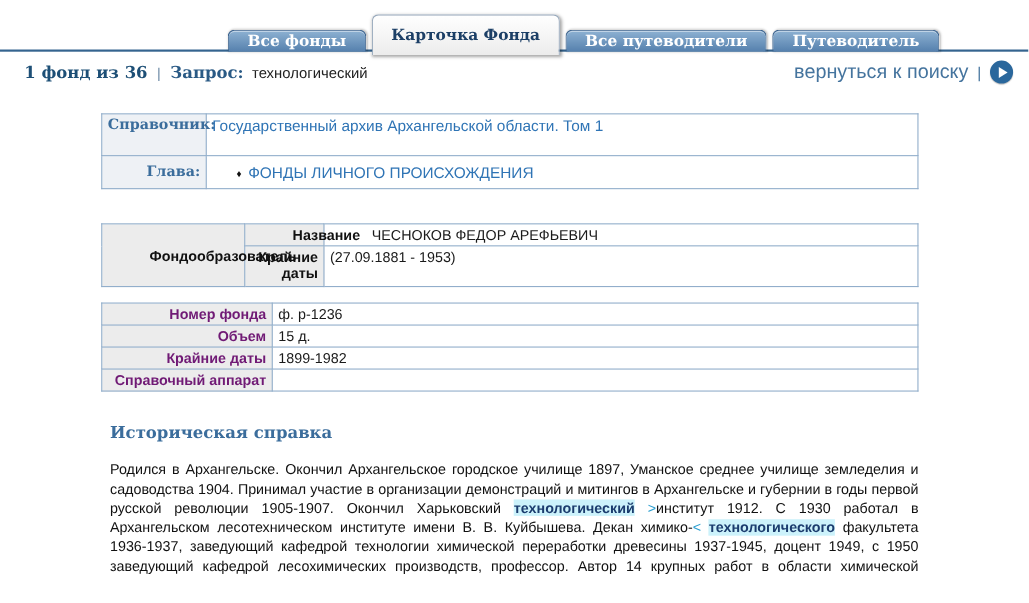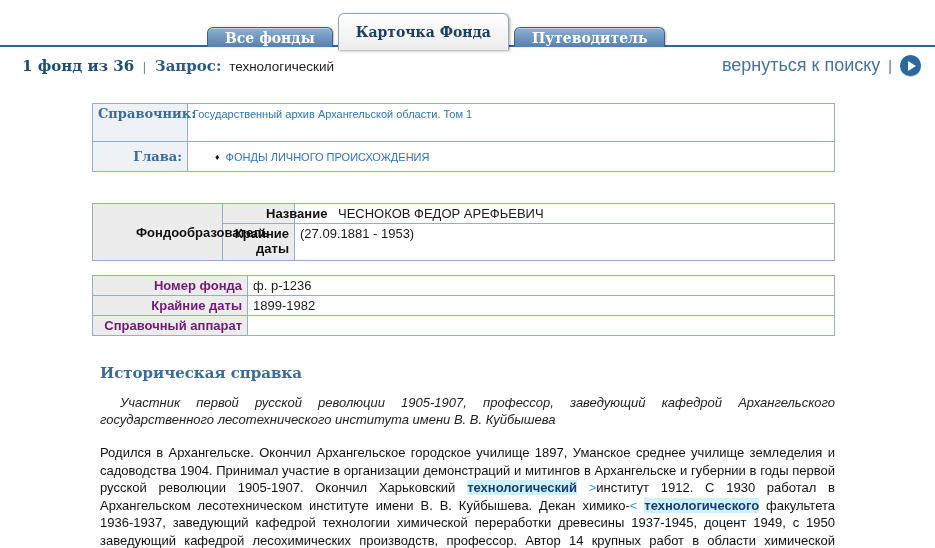--- a/index.html
+++ b/index.html
@@ -55,21 +55,21 @@
   
   table.t{border-collapse:collapse;margin-left:92px;width:743px;table-layout:fixed;}
   table.t td{border:1px solid var(--tborder);font-size:13px;padding:2px 5px;vertical-align:top;}
   .lbl-serif{
     width:95px;background:var(--lblbg1);text-align:right;
     font:bold 13.5px "DejaVu Serif",serif;color:var(--label-blue);
   }
   .ref-table{margin-top:15px;}
   .ref-table tr.r1 td{height:38px;}
   .ref-table tr.r2 td{height:30px;vertical-align:middle;}
-  a.link{color:var(--link);text-decoration:none;cursor:pointer;font-size:11px;}
+  a.link{color:var(--link);text-decoration:none;cursor:pointer;font-size:14px;}
   .bullet{color:#111;font-size:9px;vertical-align:1px;padding:0 6px 0 22px;}
   .creator-table{margin-top:31px;}
   .creator-table td.group{
     width:130px;background:var(--lblbg2);vertical-align:middle;
     font-weight:bold;color:#111;text-align:center;padding-left:4px;
   }
   .creator-table td.lbl2{width:72px;background:var(--lblbg2);font-weight:bold;color:#111;text-align:right;}
   .creator-table tr.r1 td{height:20px;padding-left:43px;}
   .creator-table tr.r2 td{height:37px;}
   .fond-table{margin-top:14px;}
@@ -90,20 +90,21 @@
   .marker{color:var(--marker);cursor:pointer;}
 </style>
 </head>
 <body>
 
 <div class="tabstrip">
   <div class="tabline"></div>
   <div class="tabs">
     <div class="tab">Все фонды</div>
     <div class="tab active">Карточка Фонда</div>
+    <div class="tab">Все путеводители</div>
     <div class="tab">Путеводитель</div>
   </div>
 </div>
 
 <div class="resultsbar">
   <div class="res-left">
     <span class="count">1 фонд из 36</span>
     <span class="sep">|</span>
     <span class="qlabel">Запрос:</span>
     <span class="qvalue">технологический</span>
@@ -146,29 +147,32 @@
 </tbody>
   </table>
 
 <table class="t fond-table">
   <tbody>
       <tr>
     <td class="lbl2">Номер фонда</td>
     <td>ф. р-1236</td>
   </tr>
   <tr>
+    <td class="lbl2">Объем</td>
+    <td>15 д.</td>
+  </tr>
+  <tr>
     <td class="lbl2">Крайние даты</td>
     <td>1899-1982</td>
   </tr>
   <tr>
     <td class="lbl2">Справочный аппарат</td>
     <td></td>
   </tr>
 </tbody>
   </table>
 
 <div class="history">
   <h2>Историческая справка</h2>
-  <p class="lead">Участник первой русской революции 1905-1907, профессор, заведующий кафедрой Архангельского государственного лесотехнического института имени В. В. Куйбышева</p>
   <p class="bio">
     <span>Родился в Архангельске. Окончил Архангельское городское училище 1897, Уманское среднее училище земледелия и садоводства 1904. Принимал участие в организации демонстраций и митингов в Архангельске и губернии в годы первой русской революции 1905-1907. Окончил Харьковский </span><span class="hit">технологический</span><span> </span><span class="marker">&gt;</span><span>институт 1912. С 1930 работал в Архангельском лесотехническом институте имени В. В. Куйбышева. Декан химико-</span><span class="marker">&lt;</span><span> </span><span class="hit">технологического</span><span> факультета 1936-1937, заведующий кафедрой технологии химической переработки древесины 1937-1945, доцент 1949, с 1950 заведующий кафедрой лесохимических производств, профессор. Автор 14 крупных работ в области химической</span>
   </p>
 </div>
 
 </body></html>

